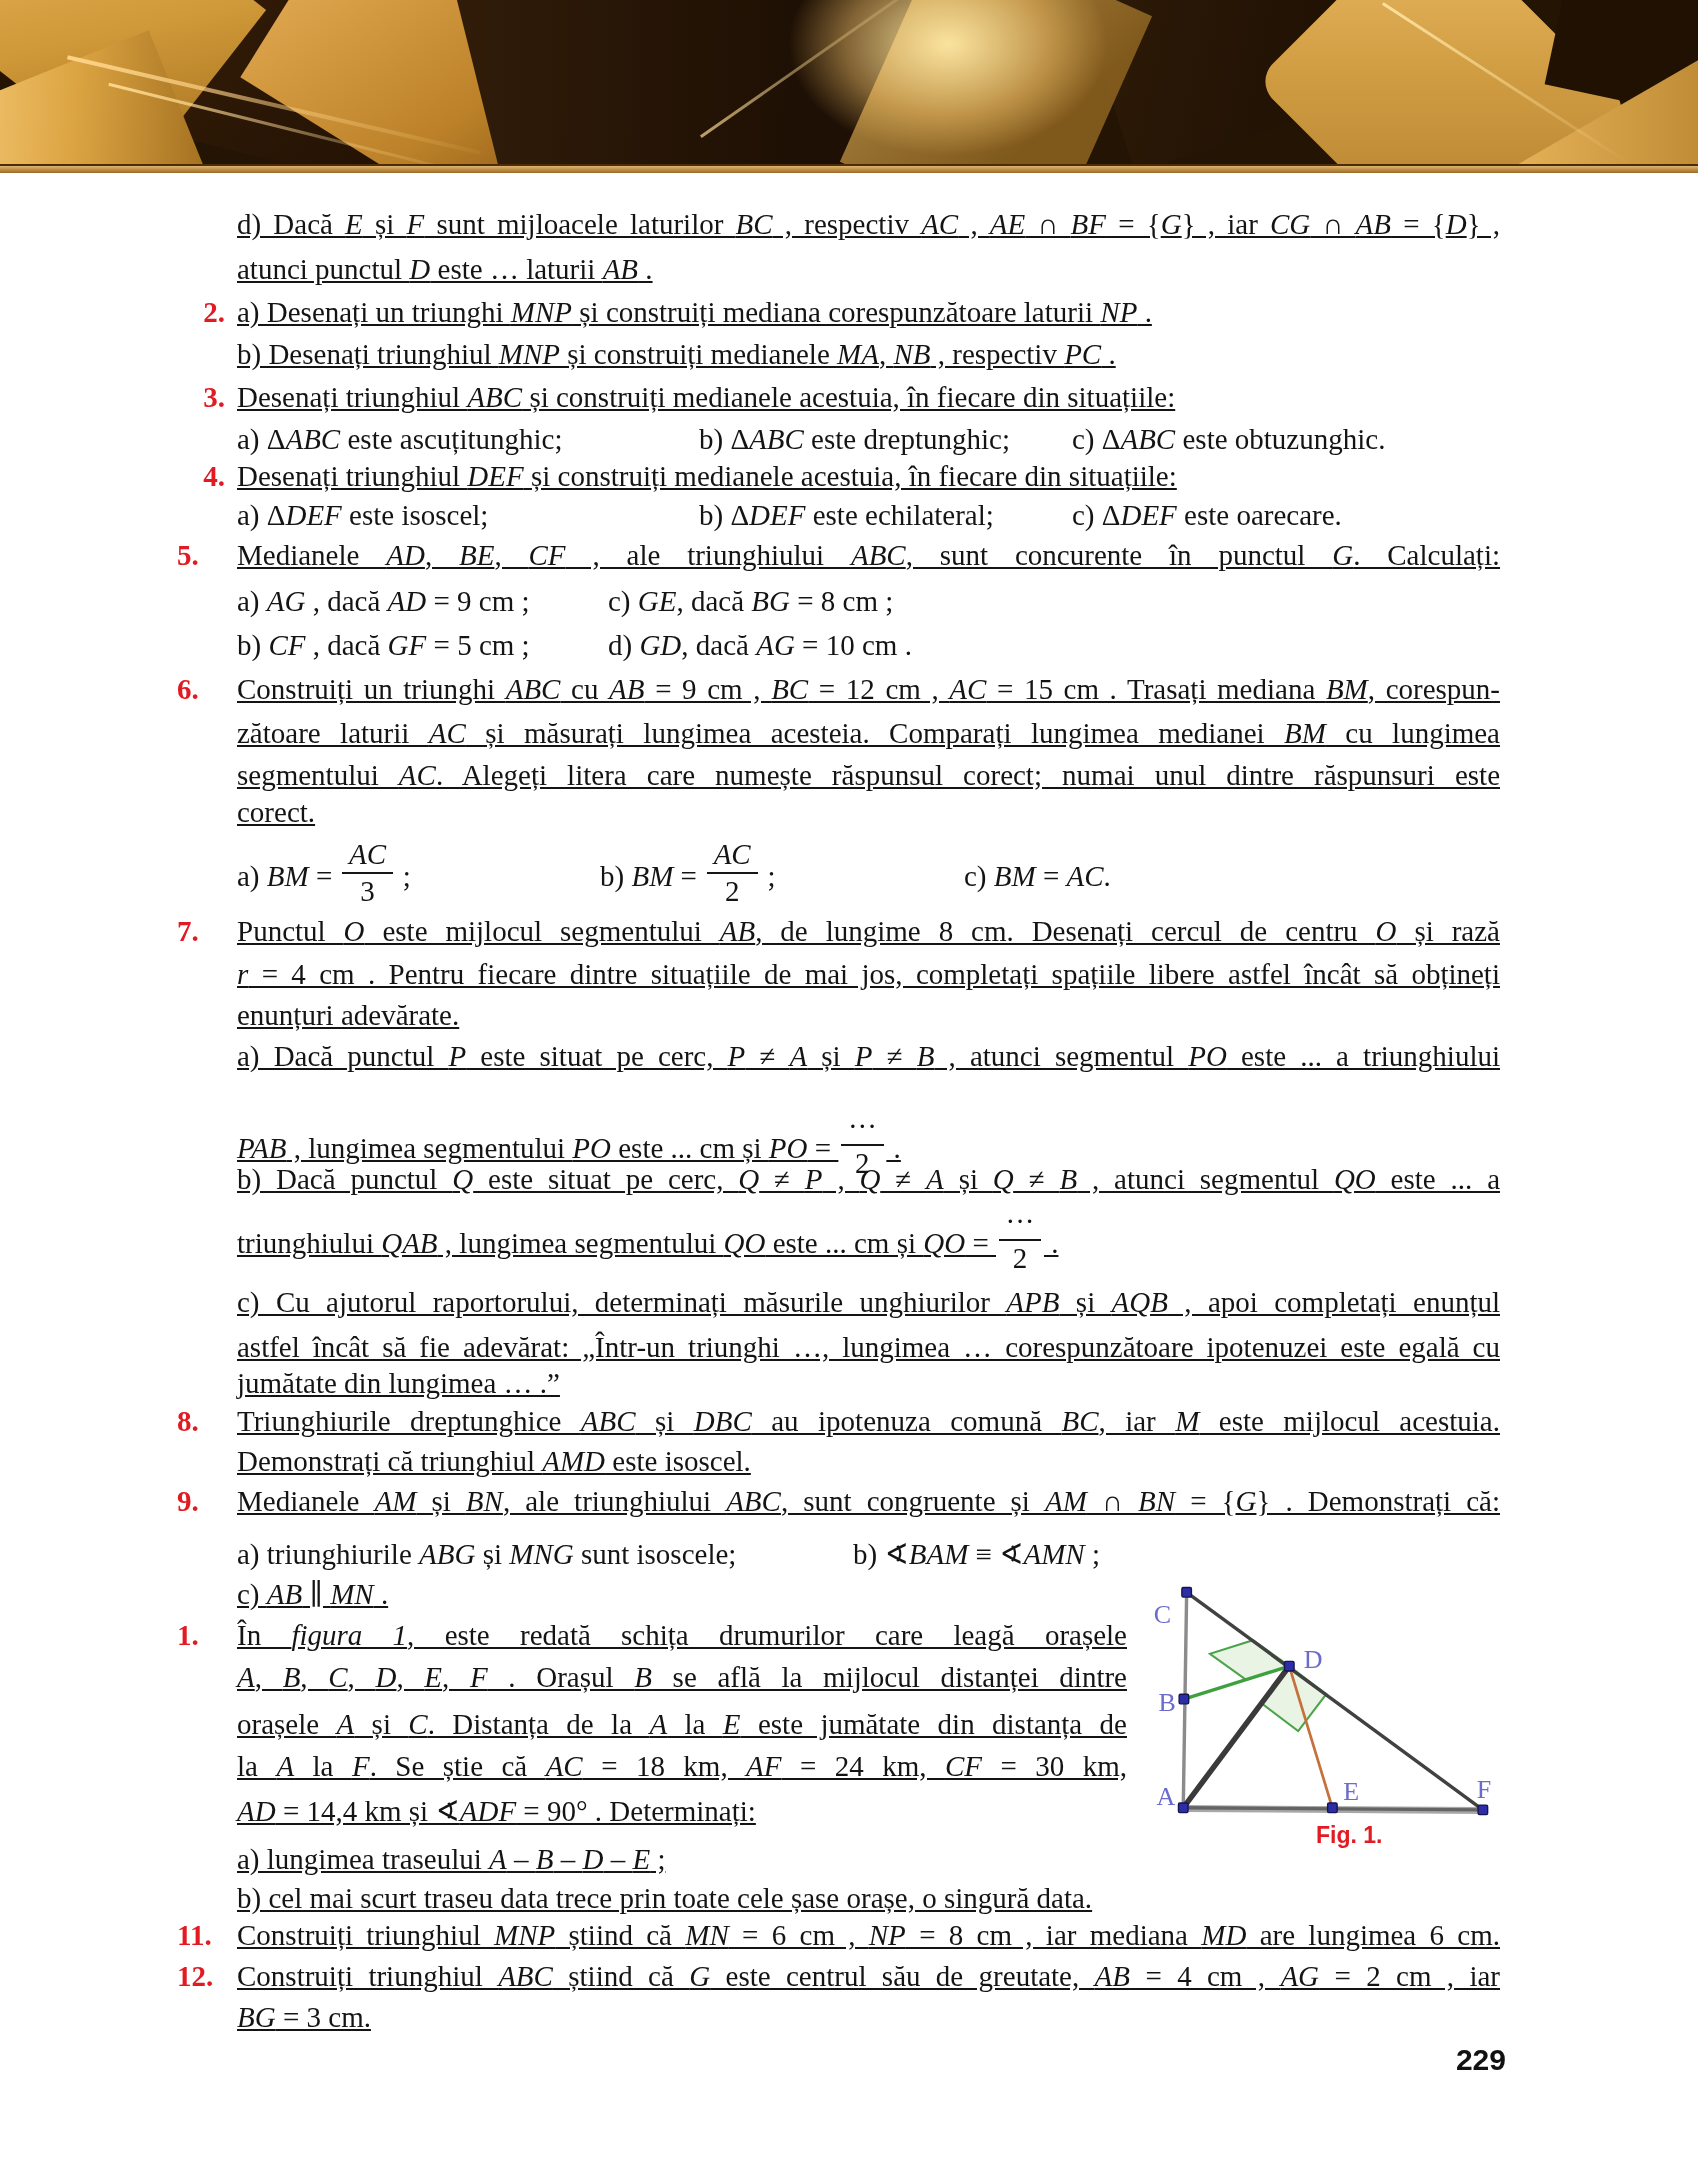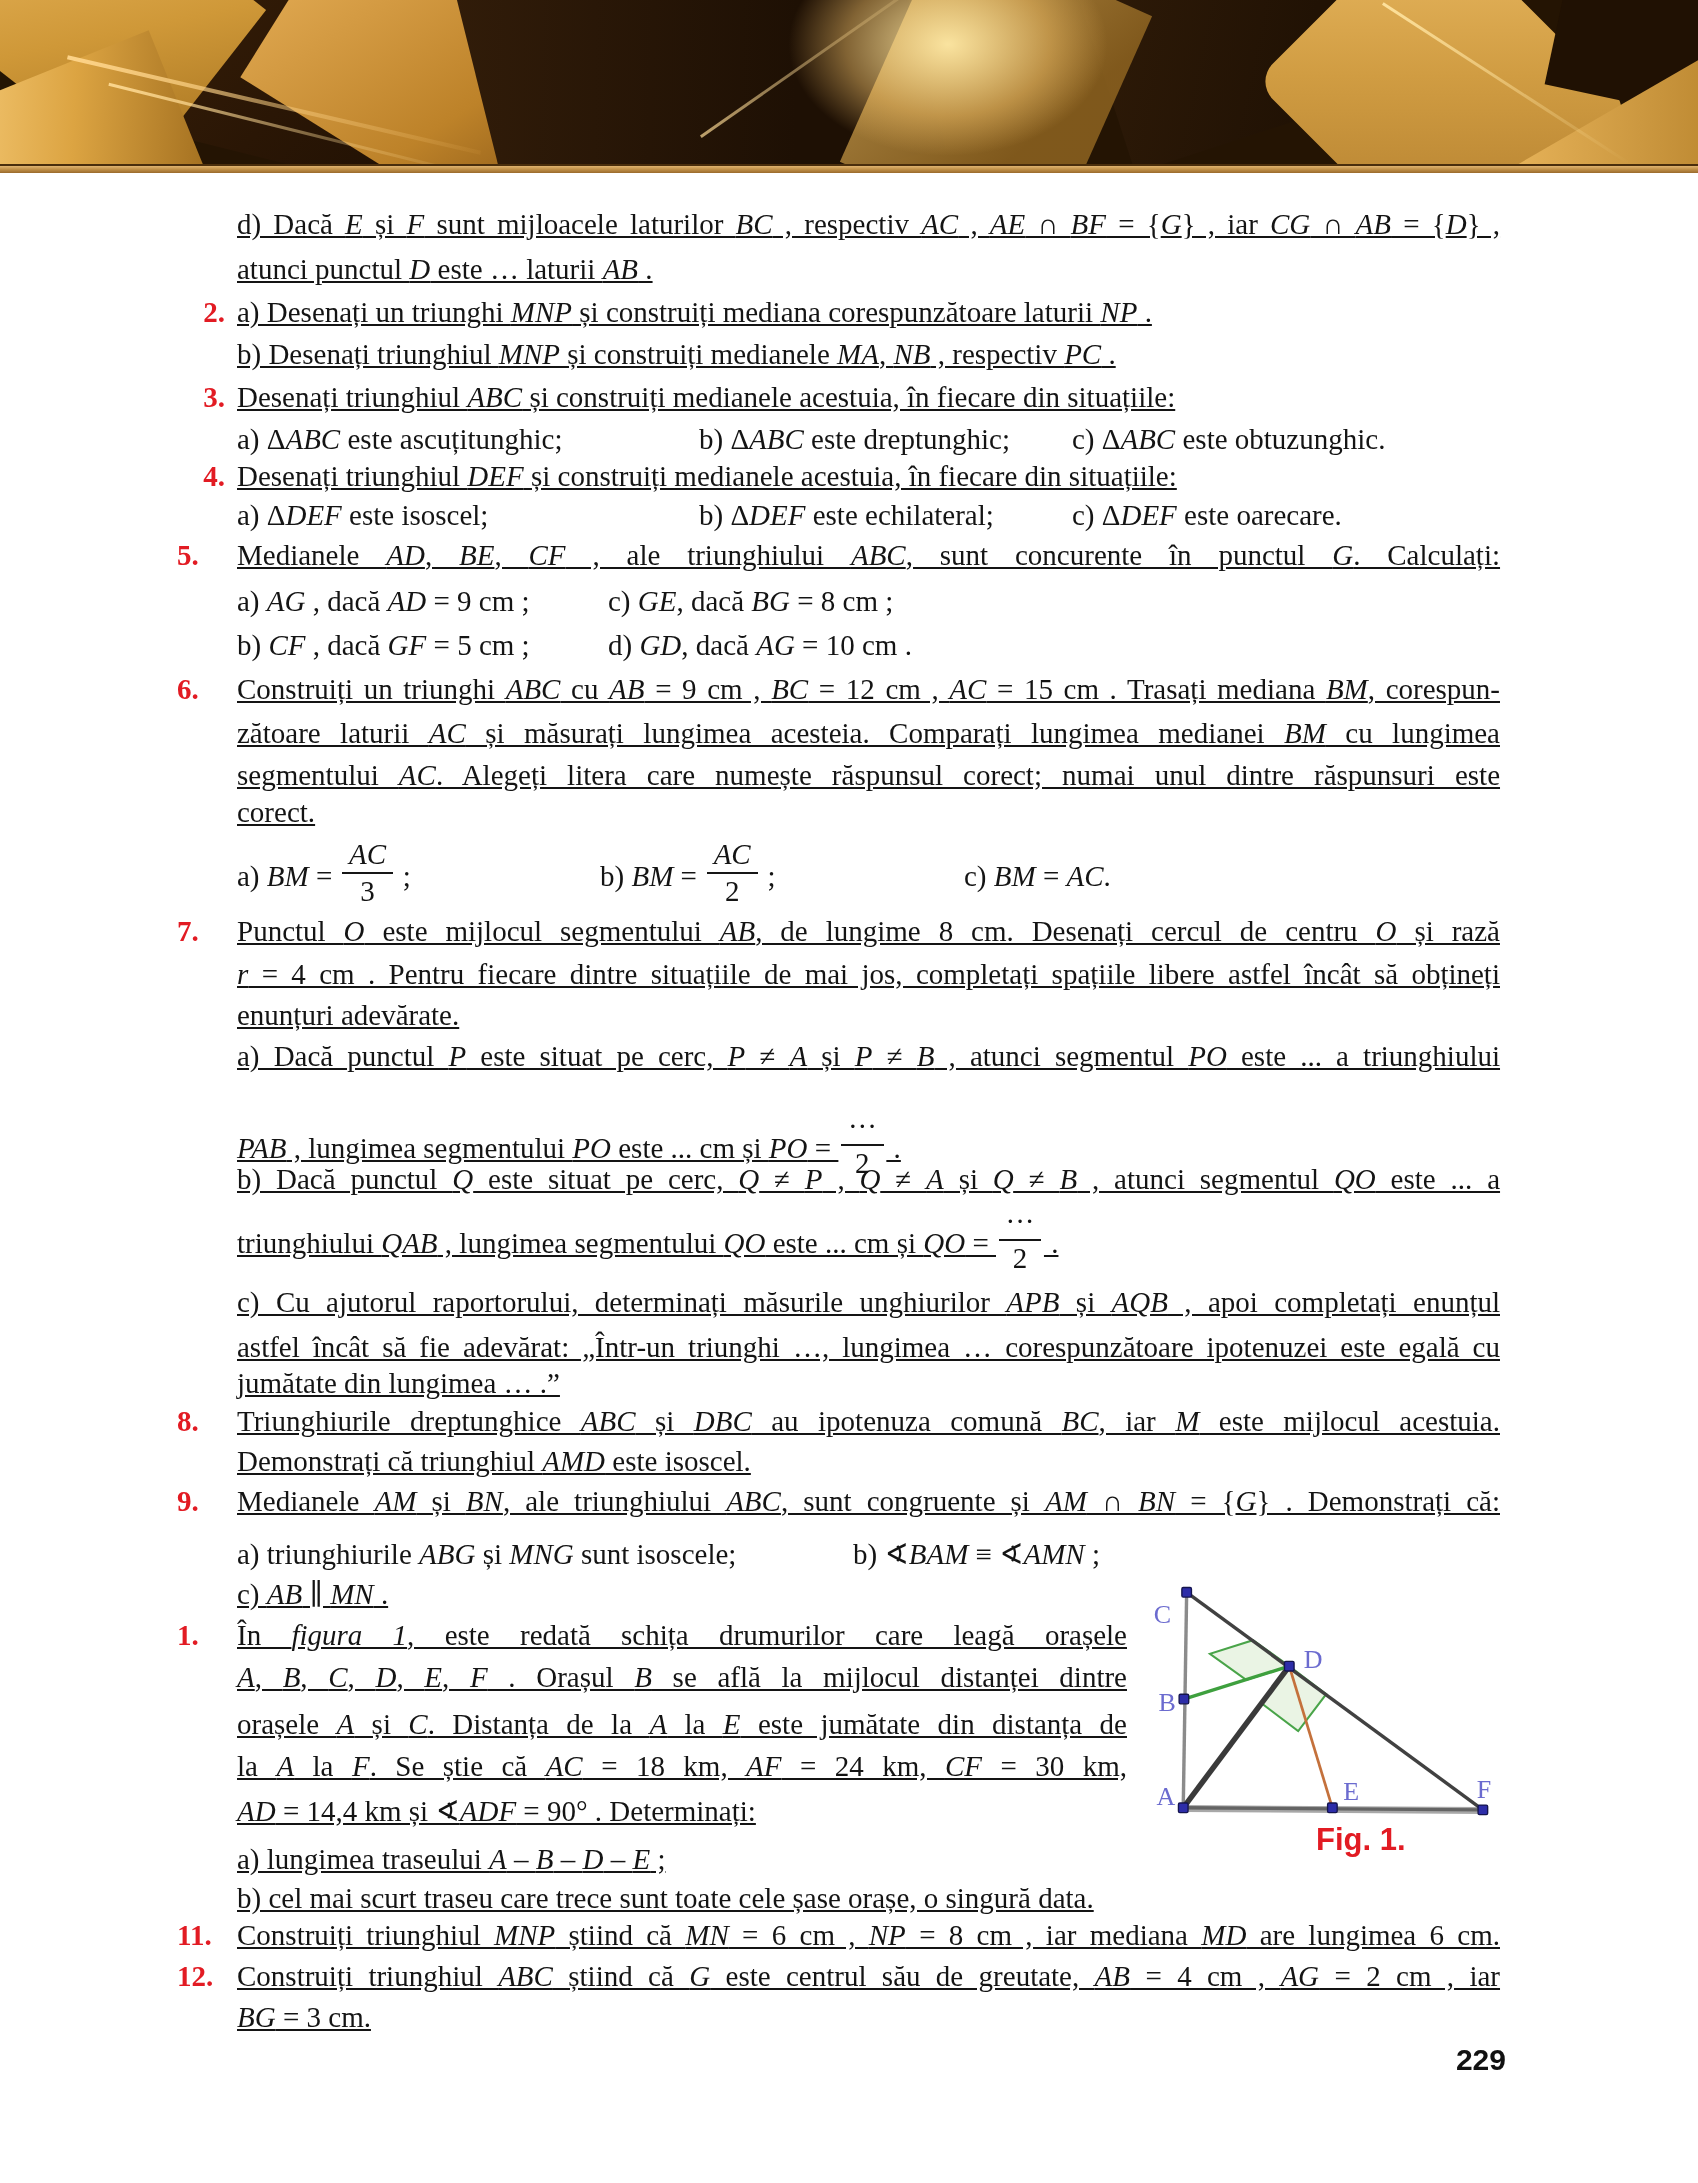--- a/index.html
+++ b/index.html
@@ -58,21 +58,21 @@
   .col { display:inline-block; white-space:nowrap; }
   .mv { font-style:italic; }
   .frac { display:inline-block; vertical-align:-0.52em; text-align:center;
           line-height:1.05; margin:0 2.7px; }
   .frac .num { display:block; border-bottom:2.1px solid #161616; padding:0 6.8px 2.1px; }
   .frac .den { display:block; padding-top:2.1px; }
 
   
   .figure { position:absolute; left:1136px; top:1567px; width:390px; height:301px; }
   .figcap { position:absolute; left:180px; top:255px; font-family:"Liberation Sans",sans-serif;
-            font-weight:700; font-size:31px; color:#e21b23; }
+            font-weight:700; font-size:23px; color:#e21b23; }
   .figlabel { font-family:"Liberation Serif",serif; font-size:38px; fill:#6b6bcf; }
 
   .pageno { position:absolute; left:1369px; top:2043px; width:137px; text-align:right;
             font-family:"Liberation Sans",sans-serif; font-weight:700; font-size:30px; color:#111; }
 </style>
 </head>
 <body>
 
 <div class="page">
 
@@ -126,21 +126,21 @@
     <div class="line" style="top:1440px"><span class="ltext">Demonstrați că triunghiul <i class="mv">AMD</i> este isoscel.</span></div>
     <div class="line j" style="top:1480px"><span class="pnum">9.</span><span class="ltext">Medianele <i class="mv">AM</i> și <i class="mv">BN</i>, ale triunghiului <i class="mv">ABC</i>, sunt congruente și <i class="mv">AM</i> ∩ <i class="mv">BN</i> = {<i class="mv">G</i>} . Demonstrați că:</span></div>
     <div class="line" style="top:1533px"><span class="col" style="width:616px">a) triunghiurile <i class="mv">ABG</i> și <i class="mv">MNG</i> sunt isoscele;</span><span class="col">b) ∢<i class="mv">BAM</i> ≡ ∢<i class="mv">AMN</i> ;</span></div>
     <div class="line" style="top:1573px"><span class="ltext">c) <i class="mv">AB</i> ∥ <i class="mv">MN</i> .</span></div>
     <div class="line jn" style="top:1614px"><span class="pnum">1.</span><span class="ltext">În <i class="mv">figura 1</i>, este redată schița drumurilor care leagă orașele</span></div>
     <div class="line jn" style="top:1656px"><span class="ltext"><i class="mv">A</i>, <i class="mv">B</i>, <i class="mv">C</i>, <i class="mv">D</i>, <i class="mv">E</i>, <i class="mv">F</i> . Orașul <i class="mv">B</i> se află la mijlocul distanței dintre</span></div>
     <div class="line jn" style="top:1703px"><span class="ltext">orașele <i class="mv">A</i> și <i class="mv">C</i>. Distanța de la <i class="mv">A</i> la <i class="mv">E</i> este jumătate din distanța de</span></div>
     <div class="line jn" style="top:1745px"><span class="ltext">la <i class="mv">A</i> la <i class="mv">F</i>. Se știe că <i class="mv">AC</i> = 18 km, <i class="mv">AF</i> = 24 km, <i class="mv">CF</i> = 30 km,</span></div>
     <div class="line" style="top:1790px"><span class="ltext"><i class="mv">AD</i> = 14,4 km și ∢<i class="mv">ADF</i> = 90° . Determinați:</span></div>
     <div class="line" style="top:1838px"><span class="ltext">a) lungimea traseului <i class="mv">A</i> – <i class="mv">B</i> – <i class="mv">D</i> – <i class="mv">E</i> ;</span></div>
-    <div class="line" style="top:1877px"><span class="ltext">b) cel mai scurt traseu care trece sunt toate cele șase orașe, o singură data.</span></div>
+    <div class="line" style="top:1877px"><span class="ltext">b) cel mai scurt traseu data trece prin toate cele șase orașe, o singură data.</span></div>
     <div class="line j" style="top:1914px"><span class="pnum">11.</span><span class="ltext">Construiți triunghiul <i class="mv">MNP</i> știind că <i class="mv">MN</i> = 6 cm , <i class="mv">NP</i> = 8 cm , iar mediana <i class="mv">MD</i> are lungimea 6 cm.</span></div>
     <div class="line j" style="top:1955px"><span class="pnum">12.</span><span class="ltext">Construiți triunghiul <i class="mv">ABC</i> știind că <i class="mv">G</i> este centrul său de greutate, <i class="mv">AB</i> = 4 cm , <i class="mv">AG</i> = 2 cm , iar</span></div>
     <div class="line" style="top:1996px"><span class="ltext"><i class="mv">BG</i> = 3 cm.</span></div>
   </div>
 
   <div class="figure">
     <svg viewBox="0 0 570 440" width="390" height="301" style="font-size:42px">
 
       <polygon points="224,145 171,107 108,127 161,165" fill="#dcecd2" fill-opacity="0.6" stroke="#49a449" stroke-width="3"></polygon>
       <polygon points="224,145 183,199 237,240 278,186" fill="#dcecd2" fill-opacity="0.6" stroke="#49a449" stroke-width="3"></polygon>

